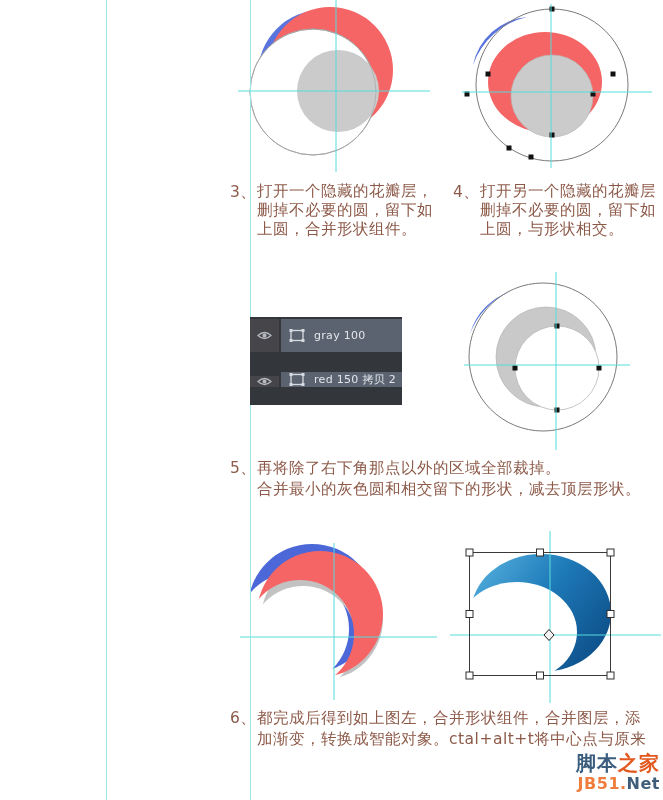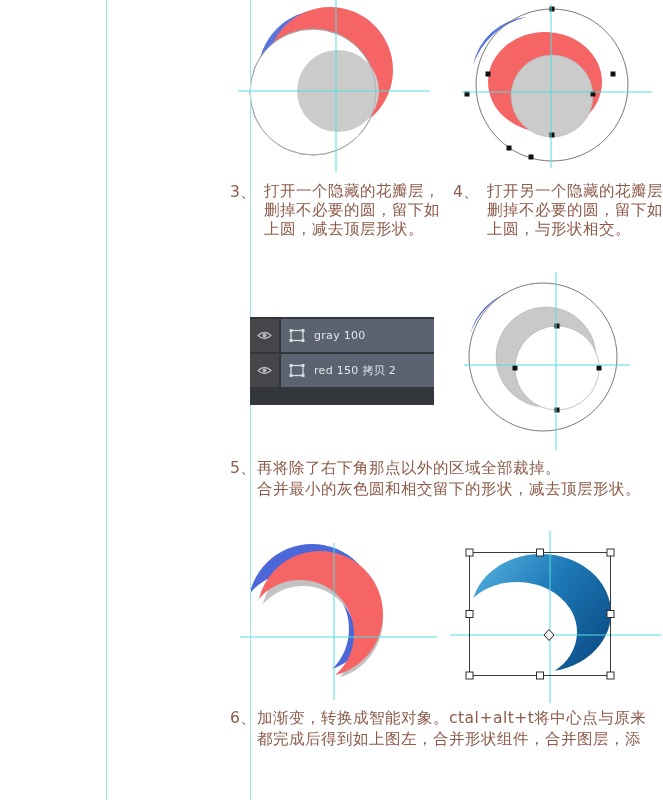--- a/index.html
+++ b/index.html
@@ -8,27 +8,27 @@
     font-family:"DejaVu Sans",sans-serif;overflow:hidden;
   }
   
   .vguide{position:absolute;top:0;width:1px;height:800px;background:#9ce6e6;z-index:10;}
   
   .fig{position:absolute;z-index:2;}
   
   .step{position:absolute;display:flex;color:#8d5a49;z-index:12;
         font-size:15.5px;letter-spacing:0.5px;white-space:nowrap;}
   .step .num{width:27px;flex:0 0 27px;}
-  .step.small .lines div{line-height:19px;margin-left:7px;}
+  .step.small .lines div{line-height:19px;}
   .step.wide  .lines div{line-height:21px;}
   
-  .layers-panel{position:absolute;left:250px;top:317px;width:184px;z-index:11;
+  .layers-panel{position:absolute;left:250px;top:317px;width:152px;z-index:11;
                 background:#33363b;padding:2px 0 2px 0;}
   .layer-row{height:33px;display:flex;margin-bottom:2px;}
-  .layer-row:last-child{margin-bottom:16px;}
+  .layer-row:last-child{margin-bottom:16px;align-items:flex-end;}
   .eye-cell{width:29px;flex:0 0 29px;background:#46464a;border-right:2px solid #33363b;
             display:flex;align-items:center;justify-content:center;}
   .row-body{flex:1;background:#5b6370;display:flex;align-items:center;
             padding-left:7px;gap:8px;}
   .layer-label{font-size:11px;color:#e3e6ea;letter-spacing:0.3px;white-space:nowrap;}
   
   .watermark{position:absolute;right:3px;top:752px;text-align:right;z-index:12;
              font-weight:bold;line-height:1.15;}
   .wm-name{font-size:20px;letter-spacing:1px;}
   .wm-blue{color:#3a5d7e;}
@@ -182,21 +182,21 @@
         <span class="layer-label">red 150 拷贝 2</span>
       </div>
     </div>
   </div>
 
   <div class="step small" style="left:230px;top:182px">
     <span class="num">3、</span>
     <div class="lines">
       <div>打开一个隐藏的花瓣层，</div>
       <div>删掉不必要的圆，留下如</div>
-      <div>上圆，减去顶层形状。</div>
+      <div>上圆，合并形状组件。</div>
     </div>
   </div>
 
   <div class="step small" style="left:453px;top:182px">
     <span class="num">4、</span>
     <div class="lines">
       <div>打开另一个隐藏的花瓣层，</div>
       <div>删掉不必要的圆，留下如</div>
       <div>上圆，与形状相交。</div>
     </div>
@@ -206,19 +206,27 @@
     <span class="num">5、</span>
     <div class="lines">
       <div>再将除了右下角那点以外的区域全部裁掉。</div>
       <div>合并最小的灰色圆和相交留下的形状，减去顶层形状。</div>
     </div>
   </div>
 
   <div class="step wide" style="left:230px;top:708px">
     <span class="num">6、</span>
     <div class="lines">
+      <div>都完成后得到如上图左，合并形状组件，合并图层，添</div>
       <div>加渐变，转换成智能对象。ctal+alt+t将中心点与原来</div>
-      <div>都完成后得到如上图左，合并形状组件，合并图层，添</div>
-    </div>
-  </div>
-
+    </div>
+  </div>
+
+  <div class="watermark">
+    <div class="wm-name">
+      <span class="wm-blue">脚本</span><span class="wm-orange">之家</span>
+    </div>
+    <div class="wm-url">
+      <span class="wm-url-accent">JB51.</span><span class="wm-url-dark">Net</span>
+    </div>
+  </div>
 
 </div>
 
 </body></html>

